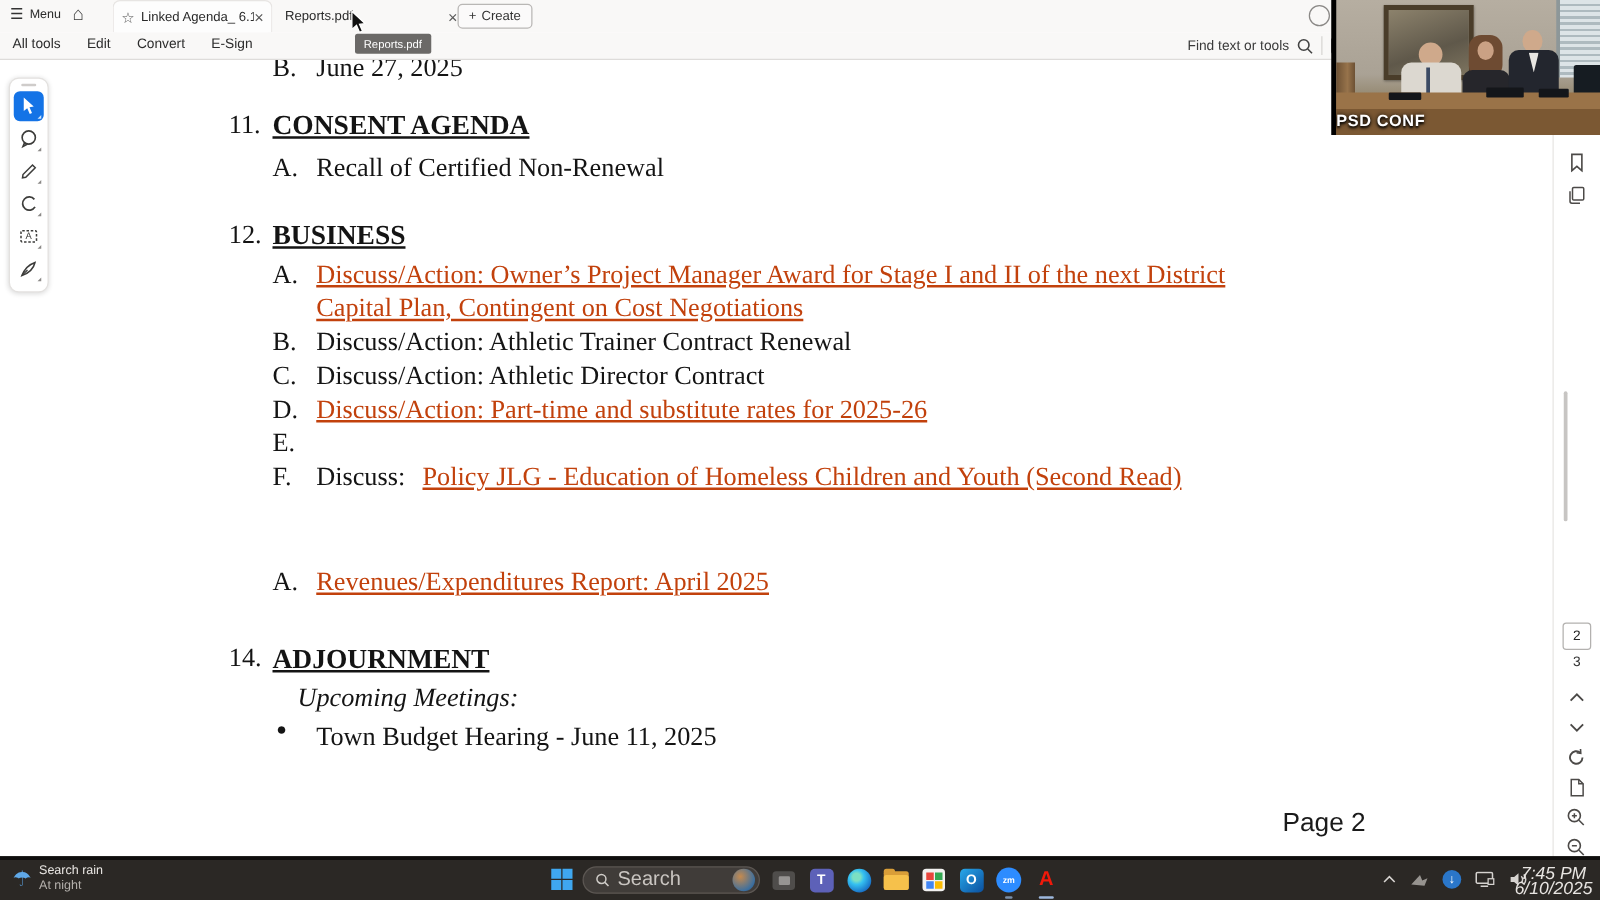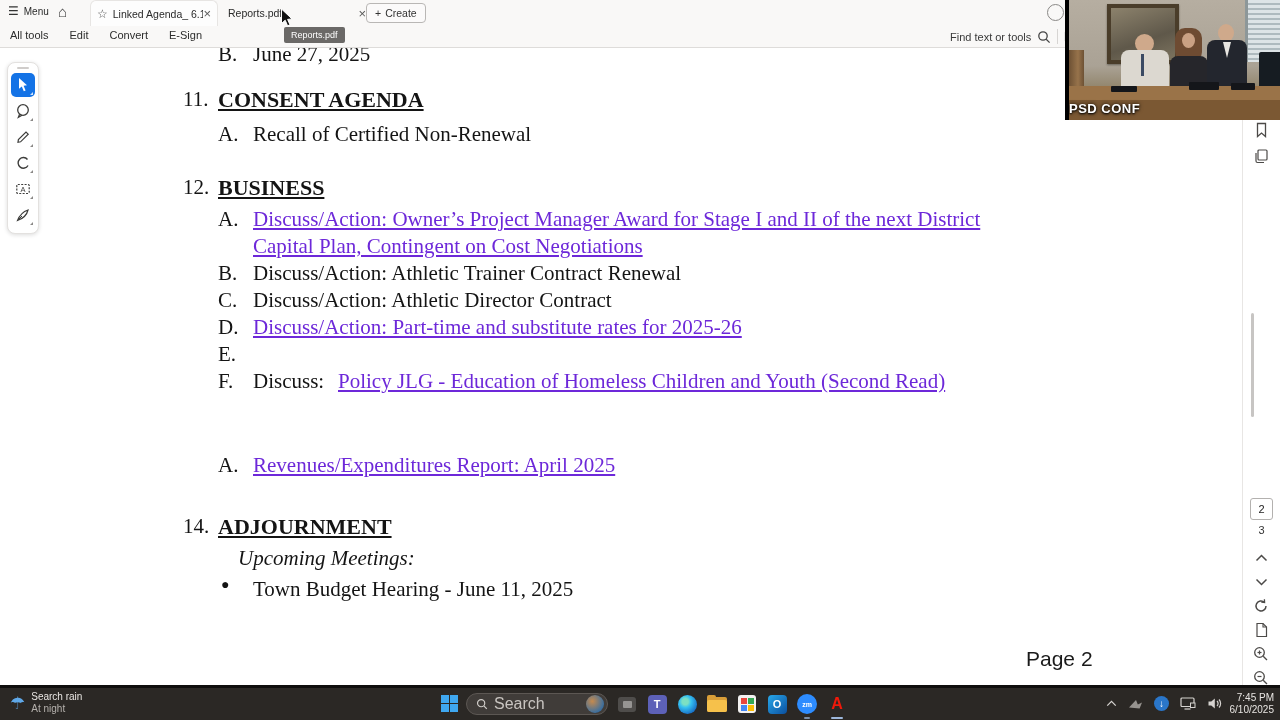--- a/index.html
+++ b/index.html
@@ -41,42 +41,42 @@
 
   
   #doc{position:absolute;left:0;top:47px;right:37px;bottom:34px;background:#ffffff;overflow:hidden;z-index:5;}
   .dl{position:absolute;left:0;right:0;height:27px;font-family:"Liberation Serif",serif;
       font-size:21px;color:#141414;white-space:nowrap;}
   .dl span{position:absolute;top:0;}
   .num{left:183px;}
   .ttl{left:218px;font-weight:bold;text-decoration:underline;font-size:22px;}
   .lbl{left:218px;}
   .txt{left:253px;}
-  .lnk{color:#6d28d9;text-decoration:underline;}
+  .lnk{color:#c2410c;text-decoration:underline;}
   .it{font-style:italic;}
   #page-label{position:absolute;left:1026px;top:600px;font-family:"Liberation Sans",sans-serif;
       font-size:21px;color:#1a1a1a;}
   .bullet-glyph{left:221px;font-size:14px;top:5px;}
 
   
   #rail{position:absolute;right:0;top:47px;bottom:34px;width:37px;background:#fff;
         border-left:1px solid #e8e6e4;z-index:25;}
   .rail-ic{position:absolute;left:9px;width:18px;height:18px;display:flex;align-items:center;justify-content:center;}
   #scroll-thumb{position:absolute;left:8px;top:266px;width:3px;height:104px;background:#c7c5c3;border-radius:2px;}
   #pg-cur{position:absolute;left:7px;top:451px;width:21px;height:20px;border:1px solid #b3b1af;border-radius:3px;
         font-size:11px;color:#222;display:flex;align-items:center;justify-content:center;background:#fff;}
   #pg-tot{position:absolute;left:0;top:477px;width:37px;text-align:center;font-size:11px;color:#333;}
 
   
   #tooltip{position:absolute;left:284px;top:27px;background:#6b6967;color:#fff;font-size:9px;
         padding:3px 7px;border-radius:2px;z-index:40;}
   #cursor{position:absolute;left:280px;top:8px;z-index:60;}
 
   
-  #video{position:absolute;left:1065px;top:0;width:215px;height:120px;background:#000;overflow:hidden;z-index:50;}
+  #video{position:absolute;left:1065px;top:0;width:215px;height:108px;background:#000;overflow:hidden;z-index:50;}
   #vid-scene{position:absolute;left:4px;top:0;right:0;bottom:0;
      background:linear-gradient(180deg,#b6aea1 0%,#aaa295 55%,#93876f 72%,#7a5c3c 78%,#8a6844 88%,#5e452a 100%);}
   .painting{position:absolute;left:38px;top:4px;width:64px;height:52px;background:#857a64;
      border:4px solid #4a3d2a;box-shadow:0 1px 2px rgba(0,0,0,.4);
      background:linear-gradient(160deg,#8c826c,#5f584a 60%,#7d745f);}
   .v-window{position:absolute;left:176px;top:0;width:39px;height:62px;
      background:repeating-linear-gradient(180deg,#dde4e7 0 3px,#aebabf 3px 5px);border-left:3px solid #8d9799;}
   .v-monitor{position:absolute;left:190px;top:52px;width:25px;height:44px;background:#161c22;border-radius:2px;}
   .pillar{position:absolute;left:0;top:50px;width:15px;height:70px;
      background:linear-gradient(90deg,#6d5134,#97734b 60%,#6d5134);}
@@ -100,21 +100,21 @@
   #start-btn div{background:#3fa7f0;width:8px;height:8px;}
   #search-pill{position:absolute;left:466px;top:5px;width:142px;height:22px;border-radius:11px;
      background:#403c39;border:1px solid #5c5753;display:flex;align-items:center;padding:0 3px 0 9px;box-sizing:border-box;}
   #search-pill .s-txt{font-size:16px;color:#c9c5c1;margin-left:6px;flex:1;}
   #search-bubble{width:18px;height:18px;border-radius:50%;
      background:radial-gradient(circle at 35% 35%,#c58a4e,#3d6f9e 70%,#24476b);}
   #tb-icons{position:absolute;left:616px;top:5px;display:flex;gap:8px;}
   .tb-ic{width:22px;height:22px;display:flex;align-items:center;justify-content:center;position:relative;}
   .run-bar{position:absolute;bottom:-4px;left:50%;transform:translateX(-50%);height:2.5px;border-radius:2px;}
   #tray{position:absolute;right:58px;top:8px;display:flex;gap:11px;align-items:center;}
-  #clock{position:absolute;right:6px;top:4px;text-align:right;font-size:10px;color:#e8e5e2;line-height:12px;}
+  #clock{position:absolute;right:6px;top:4px;text-align:center;font-size:14px;color:#e8e5e2;line-height:12px;font-style:italic;}
   .win-icon{width:18px;height:15px;background:#4f4d4b;border-radius:3px;display:flex;align-items:center;justify-content:center;}
   .win-icon div{width:9px;height:7px;background:#969492;border-radius:1px;}
   .teams-icon{width:19px;height:19px;border-radius:4px;background:#5d61b8;color:#fff;font-size:11px;
      font-weight:bold;display:flex;align-items:center;justify-content:center;}
   .edge-icon{width:19px;height:19px;border-radius:50%;
      background:radial-gradient(circle at 38% 35%,#7ce0c3 0 18%,#35c1f1 35%,#1565c0 80%);}
   .folder-icon{position:relative;width:20px;height:15px;}
   .folder-icon .back{position:absolute;left:0;top:0;width:20px;height:15px;background:#d99e38;border-radius:2px;}
   .folder-icon .tab{position:absolute;left:0;top:-2px;width:9px;height:4px;background:#d99e38;border-radius:2px 2px 0 0;}
   .folder-icon .front{position:absolute;left:0;top:3px;width:20px;height:12px;background:#f6c14b;border-radius:2px;}

